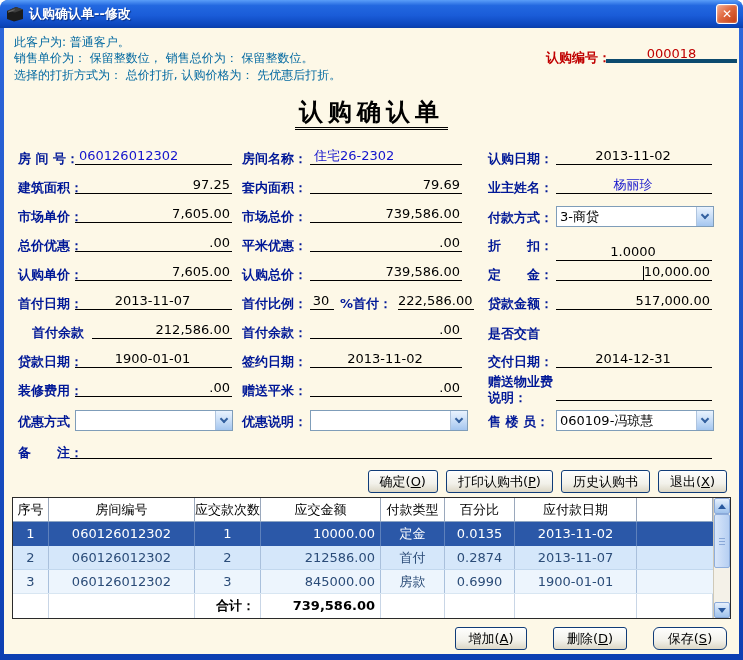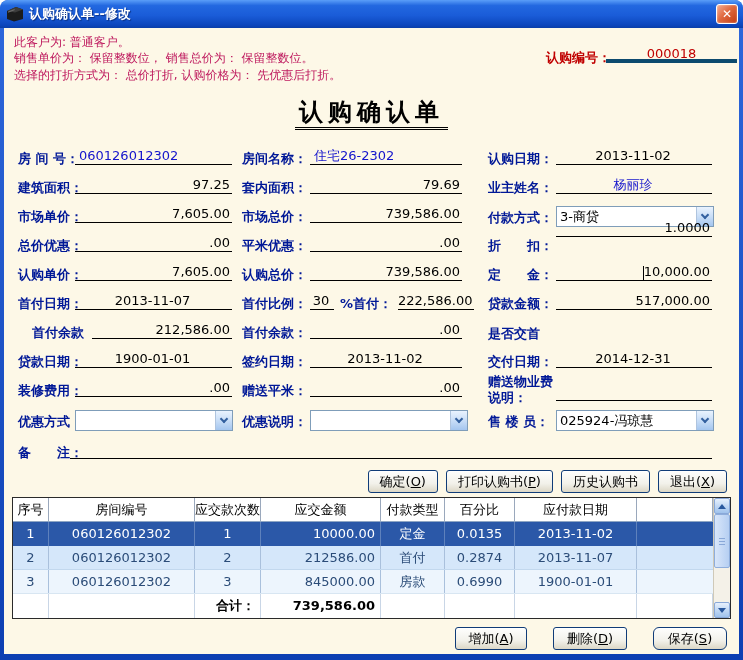--- a/index.html
+++ b/index.html
@@ -15,21 +15,21 @@
   .win-icon { width:18px; height:16px; margin-right:5px; flex:0 0 auto; }
   .win-title { color:#fff; font-weight:bold; font-size:13px; text-shadow:1px 1px 1px #0A3186; white-space:nowrap; }
   .close-btn { position:absolute; right:5px; top:4px; width:22px; height:20px;
     border:1px solid #fff; border-radius:3px; color:#fff; font-weight:bold; font-size:12px;
     background:linear-gradient(135deg,#F4AB90 0%,#E06A40 45%,#C23A10 100%);
     display:flex; align-items:center; justify-content:center; cursor:pointer;
     box-shadow:inset 0 0 2px rgba(255,255,255,.6); }
 
   .client { position:absolute; left:4px; top:28px; width:735px; height:626px; background:#FDF8E7; }
 
-  .notice { position:absolute; color:#be185d; font-size:12px; white-space:nowrap; }
+  .notice { position:absolute; color:#0369a1; font-size:12px; white-space:nowrap; }
   .order-label { position:absolute; color:#C00000; font-weight:bold; font-size:13px; white-space:nowrap; }
   .order-value { position:absolute; color:#C00000; font-size:13px; text-align:center;
     border-bottom:4px solid #0c4a6e; height:17px; line-height:16px; }
 
   .form-title { position:absolute; left:0; top:68px; width:735px; text-align:center; }
   .form-title span { font-family:"DejaVu Serif", serif; font-size:24px; font-weight:bold;
     letter-spacing:5px; color:#000; border-bottom:3px double #000; padding:0 4px 1px; }
 
   .flabel { position:absolute; color:#001897; font-weight:bold; font-size:13px; white-space:nowrap; }
   .fval { position:absolute; border-bottom:1px solid #000; font-size:13px; color:#000;
@@ -145,21 +145,21 @@
       <span class="carrow">
           <span class="chev"></span>
         </span>
     </div>
 
     <span class="flabel" style="left:14px;top:209px;">总价优惠：</span>
     <span class="fval" style="left:71px;top:207px;width:157px;">.00</span>
     <span class="flabel" style="left:238px;top:209px;">平米优惠：</span>
     <span class="fval" style="left:306px;top:207px;width:152px;">.00</span>
     <span class="flabel" style="left:484px;top:209px;">折　　扣：</span>
-    <span class="fval" style="left:552px;top:192px;width:156px;">1.0000</span>
+    <span class="fval" style="left:552px;top:216px;width:156px;text-align:center;">1.0000</span>
 
     <span class="flabel" style="left:14px;top:238px;">认购单价：</span>
     <span class="fval" style="left:71px;top:236px;width:157px;">7,605.00</span>
     <span class="flabel" style="left:238px;top:238px;">认购总价：</span>
     <span class="fval" style="left:306px;top:236px;width:152px;">739,586.00</span>
     <span class="flabel" style="left:484px;top:238px;">定　　金：</span>
     <span class="fval" style="left:552px;top:236px;width:156px;">10,000.00</span>
     <div class="caret" style="left:639px;top:238px;"></div>
 
     <span class="flabel" style="left:14px;top:267px;">首付日期：</span>
@@ -201,21 +201,21 @@
     </div>
     <span class="flabel" style="left:238px;top:385px;">优惠说明：</span>
     <div class="combo" style="left:306px;top:382px;width:158px;">
       <span class="cval"></span>
       <span class="carrow">
           <span class="chev"></span>
         </span>
     </div>
     <span class="flabel" style="left:484px;top:385px;">售 楼 员：</span>
     <div class="combo" style="left:552px;top:382px;width:158px;">
-      <span class="cval">025924-冯琼慧</span>
+      <span class="cval">060109-冯琼慧</span>
       <span class="carrow">
           <span class="chev"></span>
         </span>
     </div>
 
     <span class="flabel" style="left:14px;top:416px;">备　　注：</span>
     <span class="fval ta-left" style="left:66px;top:414px;width:642px;"></span>
 
     <div class="btnrow" style="right:12px;top:442px;">
       <button class="xpbtn">

